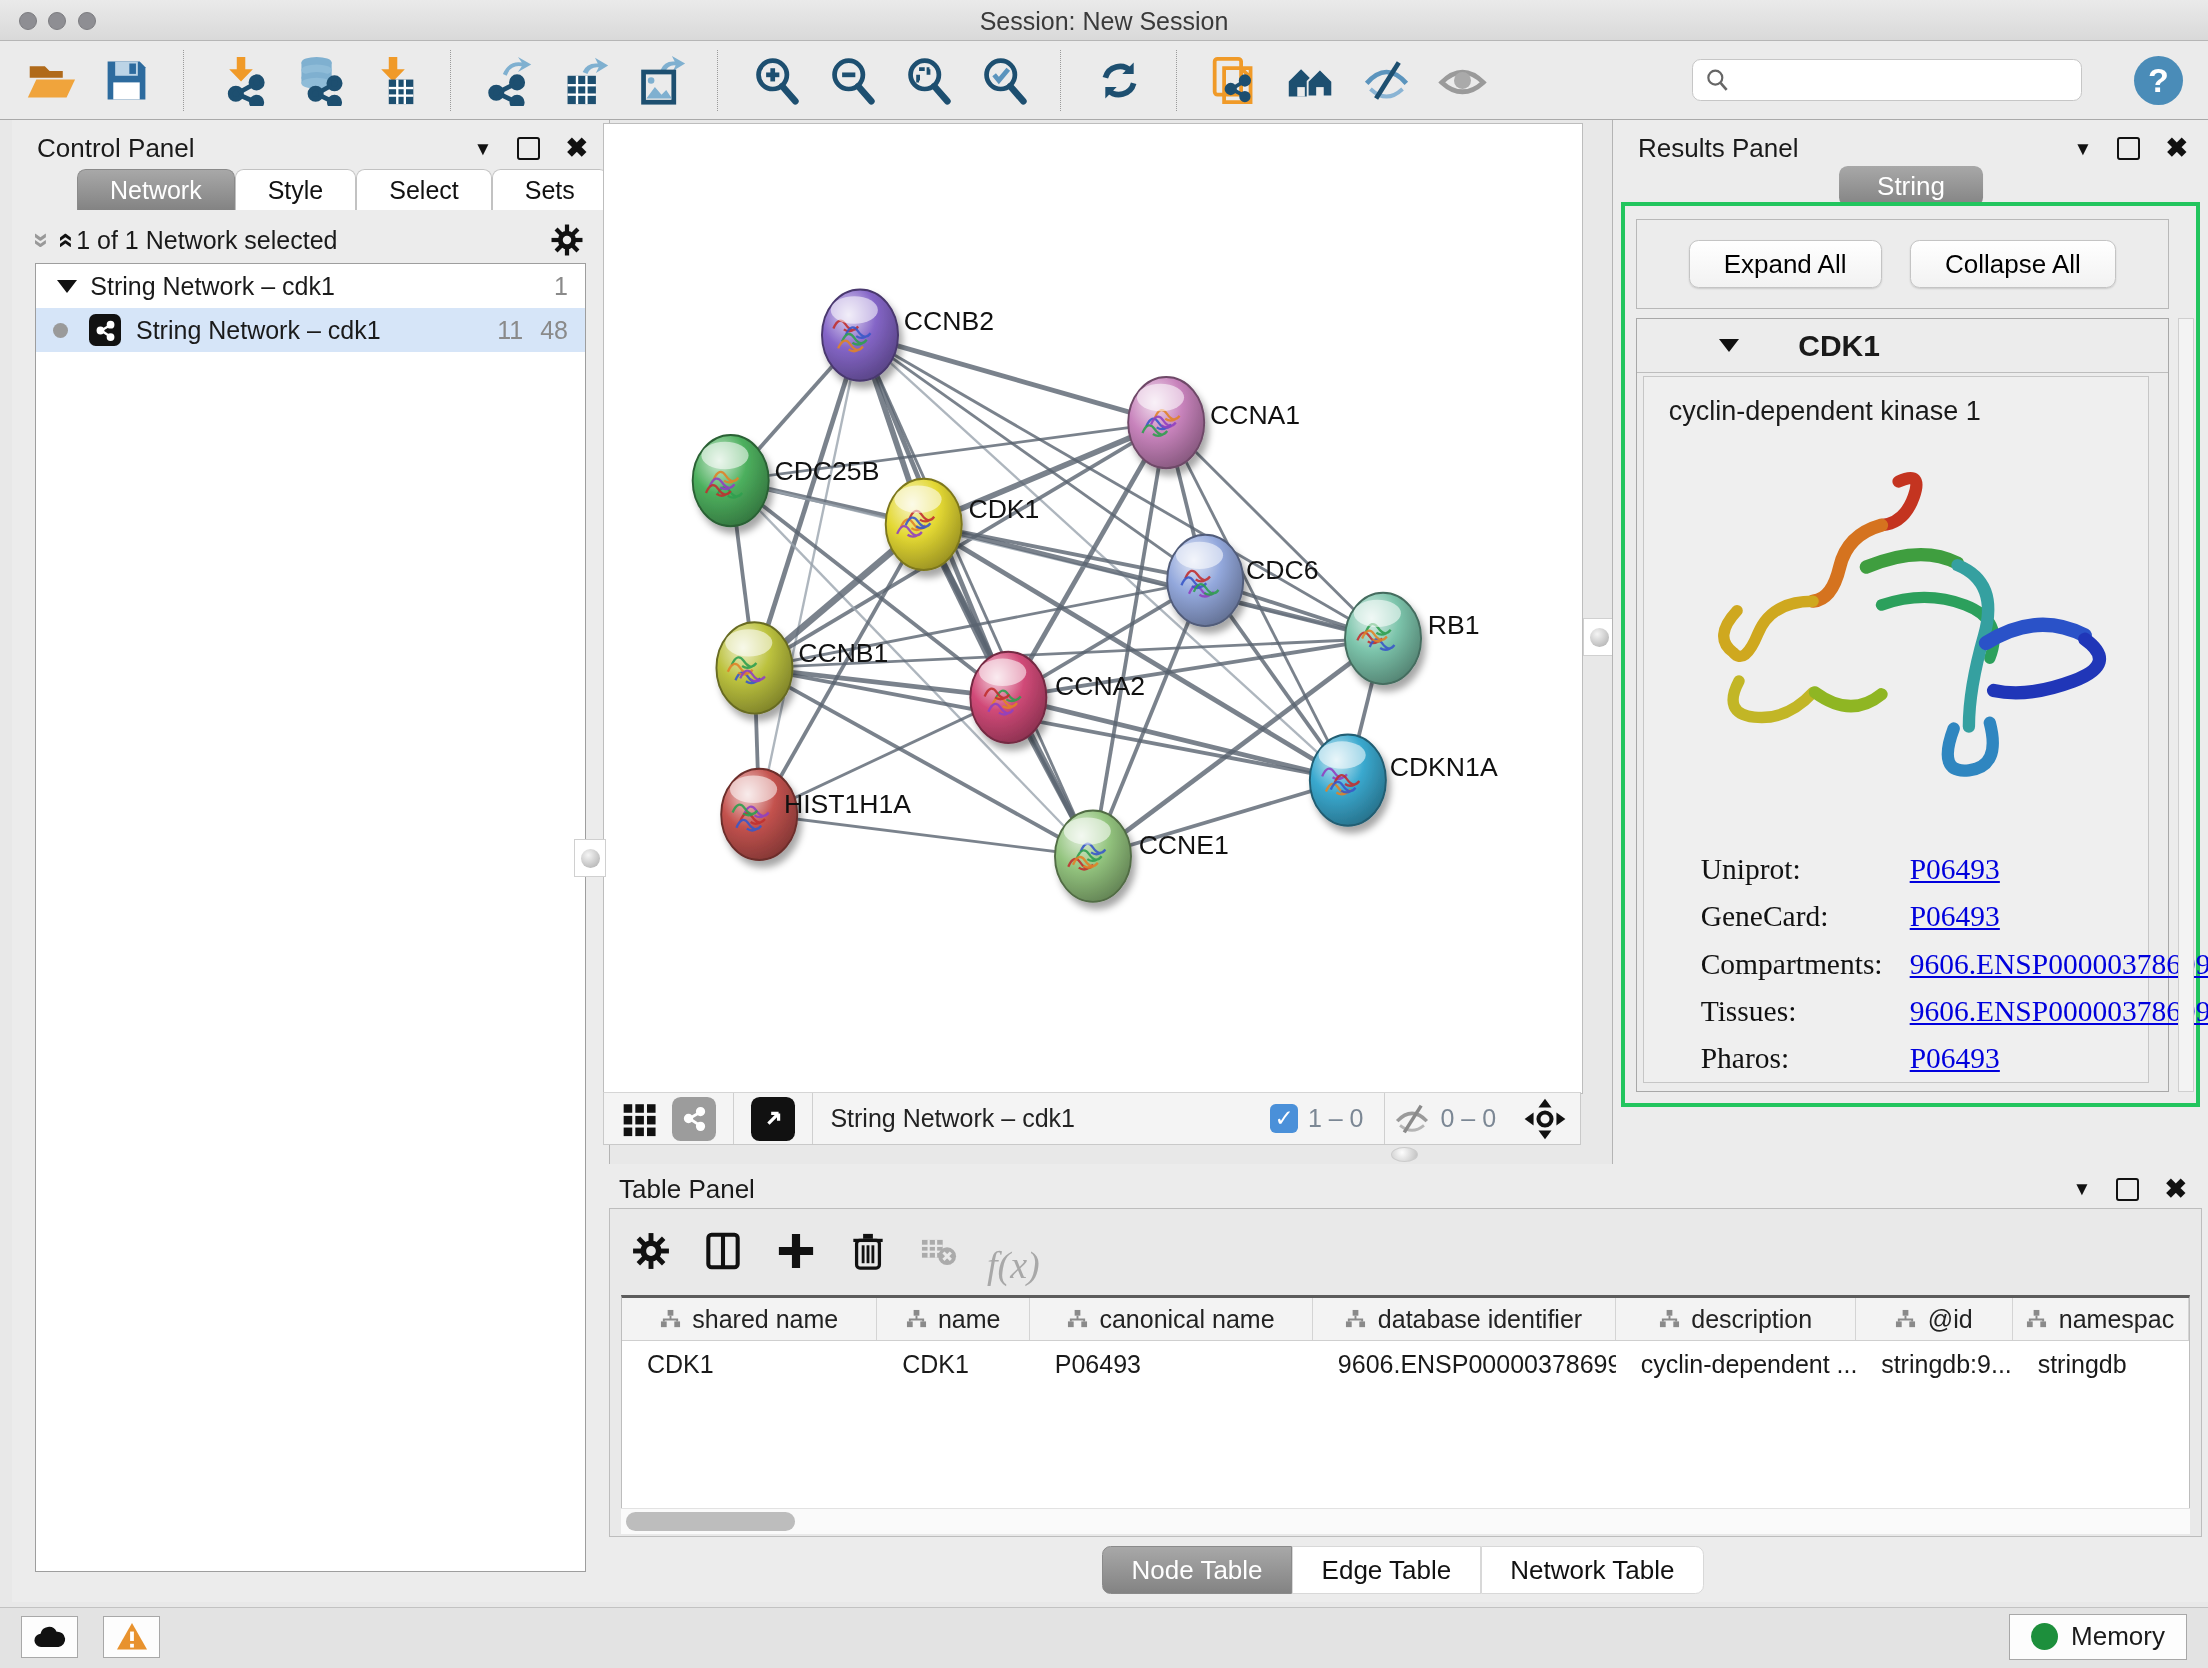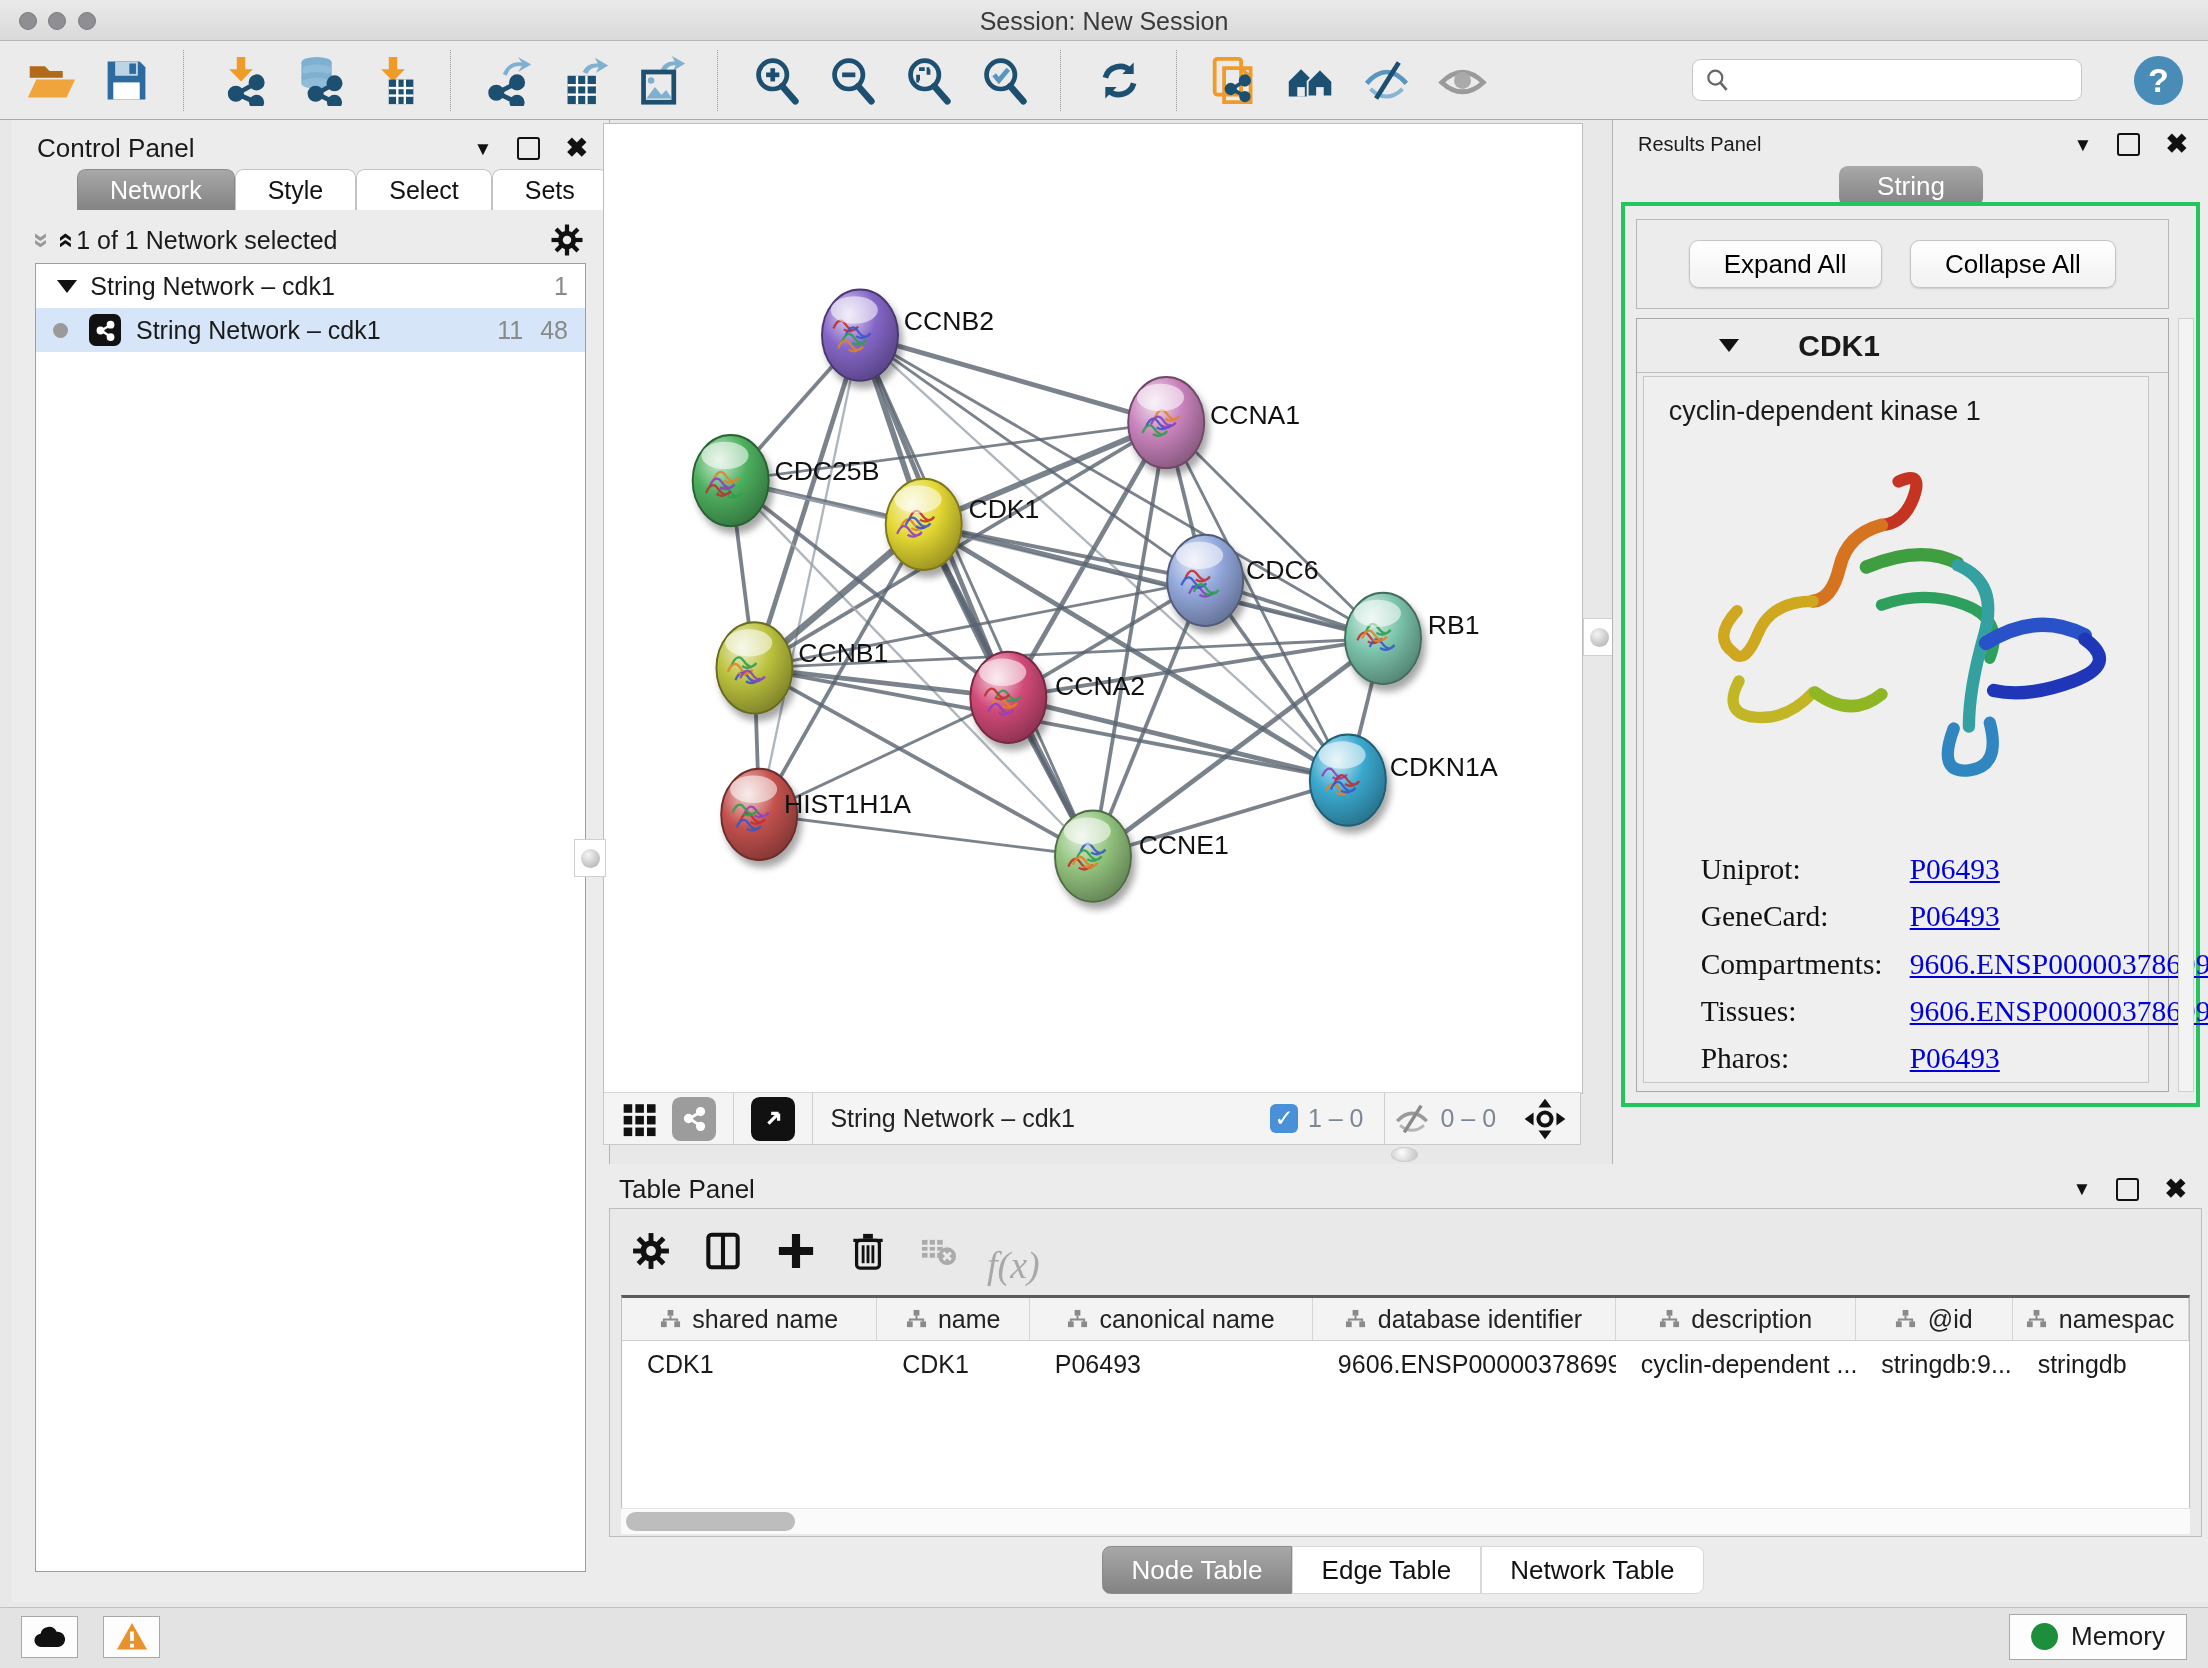--- a/index.html
+++ b/index.html
@@ -66,21 +66,21 @@
   .split-dot{position:absolute;left:1391px;top:1147px;width:25px;height:13.3px;border-radius:50%;
     background:radial-gradient(circle at 40% 35%,#fdfdfd,#bdbdbd);border:1px solid #cccccc;}
   .handle{position:absolute;width:30px;height:36px;background:#fff;border:1px solid #d0d0d0;
     display:flex;align-items:center;justify-content:center;}
   .handle .ball{width:19px;height:19px;border-radius:50%;
     background:radial-gradient(circle at 38% 32%,#f5f5f5,#a8a8a8);}
   
   .results-panel{position:absolute;left:1612px;top:120px;width:596px;height:1044px;background:#ececec;
     border-left:1px solid #b4b4b4;}
   .rp-header{position:absolute;left:25px;right:21px;top:13.3px;display:flex;align-items:center;}
-  .rp-title{font-size:20px;}
+  .rp-title{font-size:26px;}
   .string-tab{position:absolute;left:50%;transform:translateX(-50%);top:46px;height:40px;padding:0 38px;
     background:linear-gradient(#a8a8a8,#838383);color:#fff;font-size:26px;border-radius:8.6px;
     display:flex;align-items:center;}
   .rp-box{position:absolute;left:7.6px;right:9.5px;top:82px;bottom:57px;background:#ececec;
     border:4px solid #22c55e;}
   .expand-box{position:absolute;left:11.4px;right:27px;top:13.3px;height:88px;border:1px solid #b8b8b8;
     display:flex;align-items:center;justify-content:center;gap:28.5px;}
   .rp-btn{height:48px;padding:0 34px;background:linear-gradient(#ffffff,#f2f2f2);border:1px solid #c4c4c4;
     border-radius:9.5px;font-size:26px;display:flex;align-items:center;box-shadow:0 1px 1.9px rgba(0,0,0,.15);}
   .rp-section{position:absolute;left:11.4px;right:27px;top:112px;bottom:11.4px;border:1px solid #a8a8a8;background:#ececec;}

